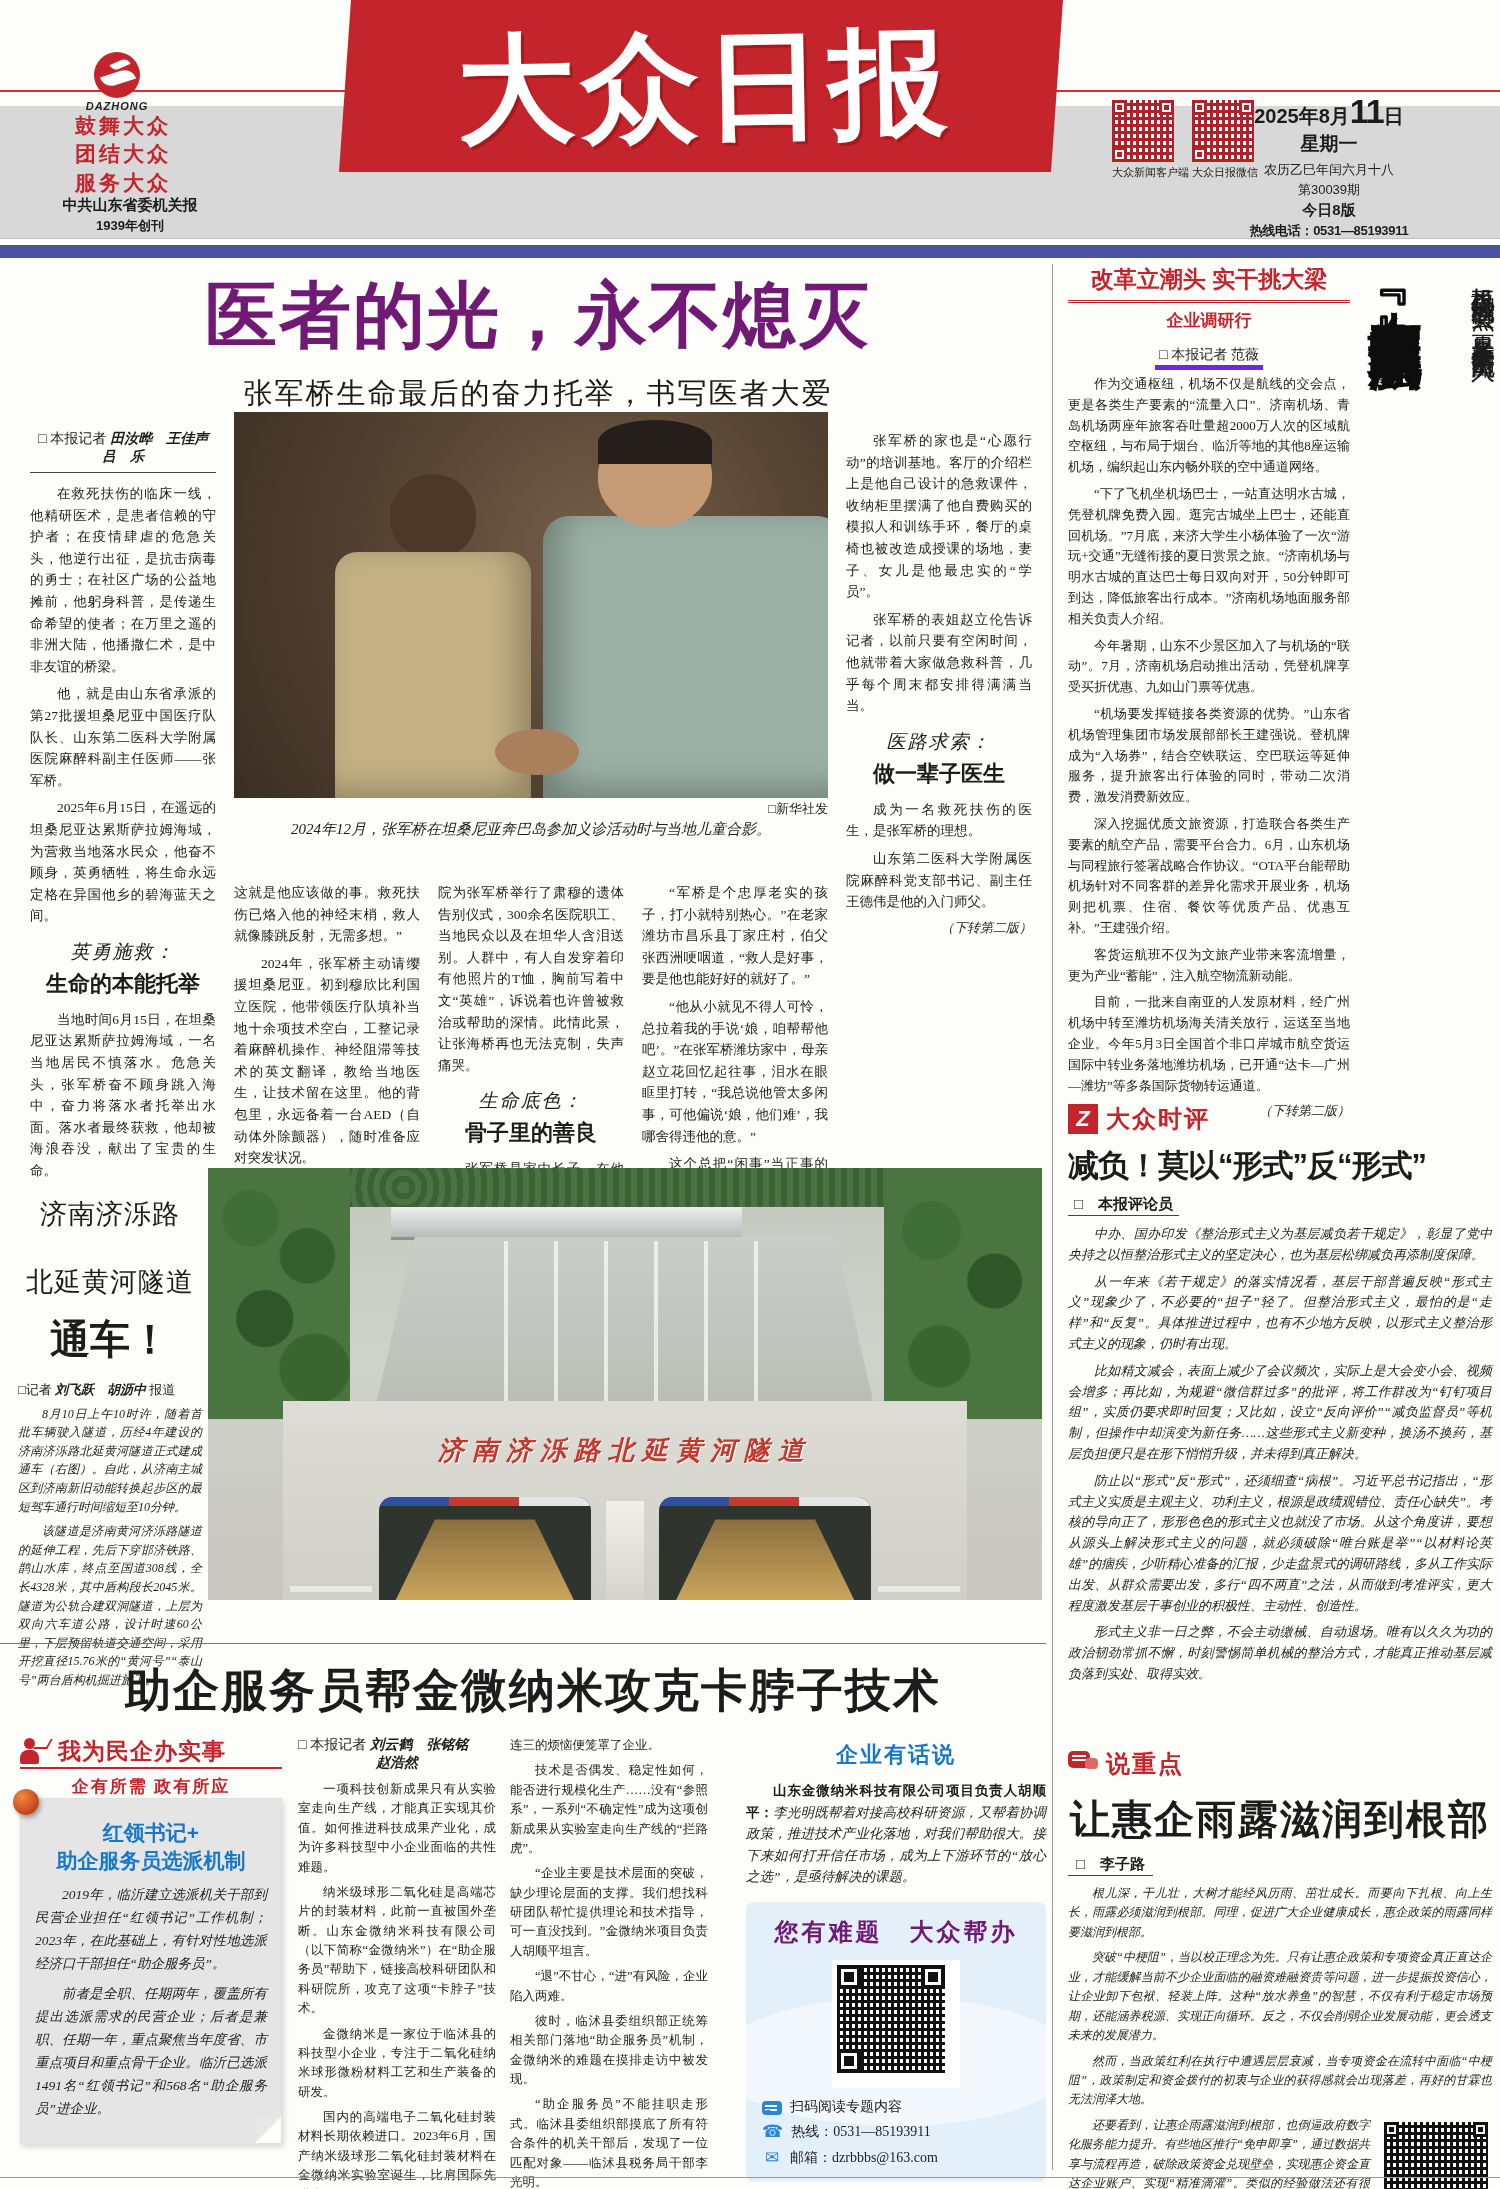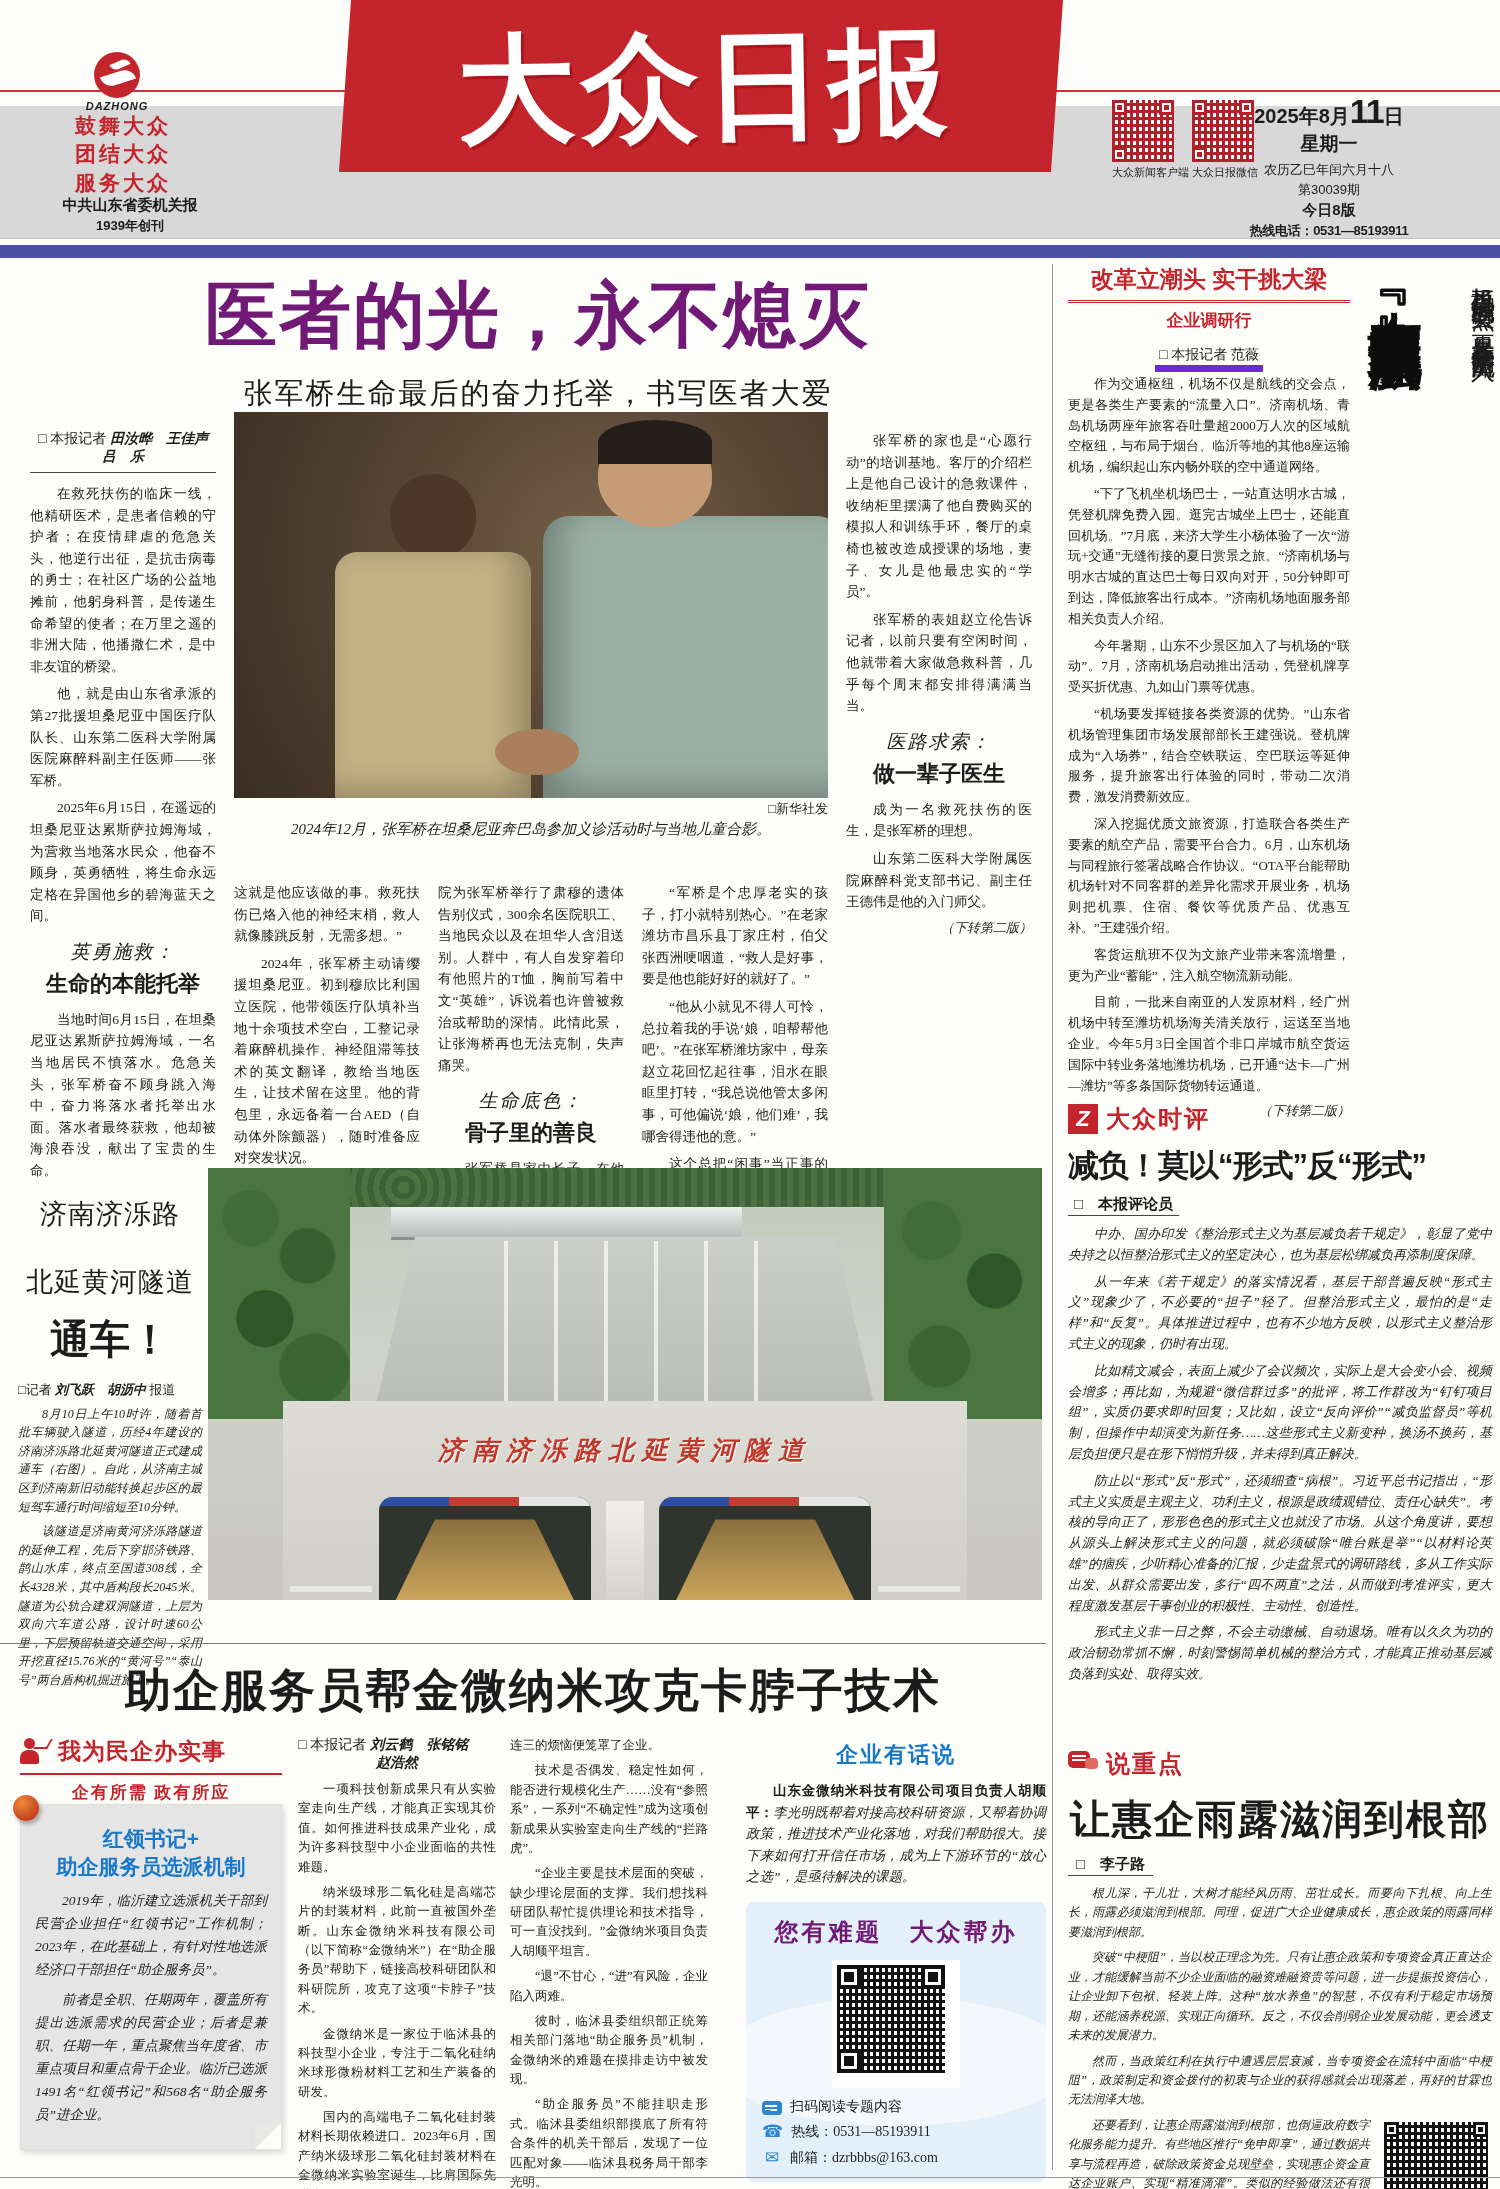--- a/index.html
+++ b/index.html
@@ -83,21 +83,21 @@
   .credit{text-align:right;font-size:13px;}
   .capline{text-align:center;font-style:italic;font-size:15px;margin-top:2px;}
 
   
   .vrule{left:1052px;top:264px;width:1px;height:1906px;background:#9a9a9a;}
   .airport{left:1068px;top:264px;width:424px;height:834px;}
   .kicker{width:282px;text-align:center;color:var(--red);font-family:var(--sans);font-weight:800;
         font-size:23px;border-bottom:3px double var(--red);padding-bottom:5px;}
   .series{width:282px;text-align:center;color:var(--red);font-family:var(--sans);font-weight:700;font-size:17px;margin-top:6px;}
   .ab-byline{width:282px;text-align:center;font-family:var(--sans);font-size:14px;margin:14px 0 10px;}
-  .ab-byline span{border-bottom:7px solid #6d28d9;padding:0 4px 3px;}
+  .ab-byline span{border-bottom:5px solid #6d28d9;padding:0 4px 3px;}
   .airport .bodycol{width:282px;font-size:13px;}
   .vheadline{position:absolute;right:58px;top:4px;height:806px;writing-mode:vertical-rl;
         font-family:var(--sans);font-weight:900;font-size:54px;line-height:76px;letter-spacing:2px;color:#0d0d0d;}
   .vsub{position:absolute;right:-6px;top:4px;height:768px;width:62px;writing-mode:vertical-rl;
         font-size:24px;line-height:30px;letter-spacing:2px;}
 
   
   .commentary{left:1068px;top:1103px;width:424px;height:638px;}
   .brandrow{display:flex;align-items:center;gap:8px;}
   .zlogo{width:30px;height:30px;background:var(--red);color:#fff;display:flex;align-items:center;justify-content:center;
@@ -144,21 +144,21 @@
   .pillar{position:absolute;left:47.2%;bottom:0;width:5.6%;height:50%;background:linear-gradient(#f0efe9,#d5d4cc);}
   .rail{position:absolute;bottom:4%;width:12%;height:3%;background:#e9e9e3;}
   .rail.rl{left:1%;} .rail.rr{right:1%;}
 
   
   .servicehr{left:0;top:1643px;width:1046px;height:1px;background:#777;}
   .service{left:20px;top:1654px;width:1026px;height:516px;}
   .service h2{margin:6px 0 14px;text-align:center;font-weight:900;font-size:46px;letter-spacing:2px;font-family:var(--serif);}
   .svc-row{display:flex;gap:16px;}
   .svc-left{flex:0 0 262px;}
-  .badge{display:flex;align-items:center;gap:8px;border-bottom:2px solid var(--red);padding-bottom:6px;}
+  .badge{display:flex;align-items:center;gap:8px;border-bottom:2px solid var(--red);}
   .person-ico{width:30px;height:30px;position:relative;}
   .person-ico .hd{position:absolute;left:4px;top:1px;width:11px;height:11px;border-radius:50%;background:var(--red);}
   .person-ico .bd{position:absolute;left:0;top:13px;width:19px;height:14px;border-radius:8px 8px 2px 2px;background:var(--red);}
   .person-ico .arrow{position:absolute;right:0;top:2px;width:12px;height:8px;border-bottom:2px solid var(--red);border-right:2px solid var(--red);transform:skewX(-30deg);}
   .badge .t{color:var(--red);font-family:var(--sans);font-weight:900;font-size:23px;letter-spacing:1px;}
   .badge-sub{color:var(--red);font-family:var(--sans);font-weight:700;font-size:17px;text-align:center;margin-top:6px;letter-spacing:2px;}
   .notecard{position:relative;background:#e5e5e5;border:1px solid #e0e0e0;box-shadow:2px 3px 6px rgba(0,0,0,.15);
         margin-top:0;padding:20px 14px 16px;}
   .notecard:after{content:"";position:absolute;right:0;bottom:0;border-style:solid;border-width:0 0 26px 26px;
         border-color:transparent transparent #fdfdfa #e8e8e6;}

